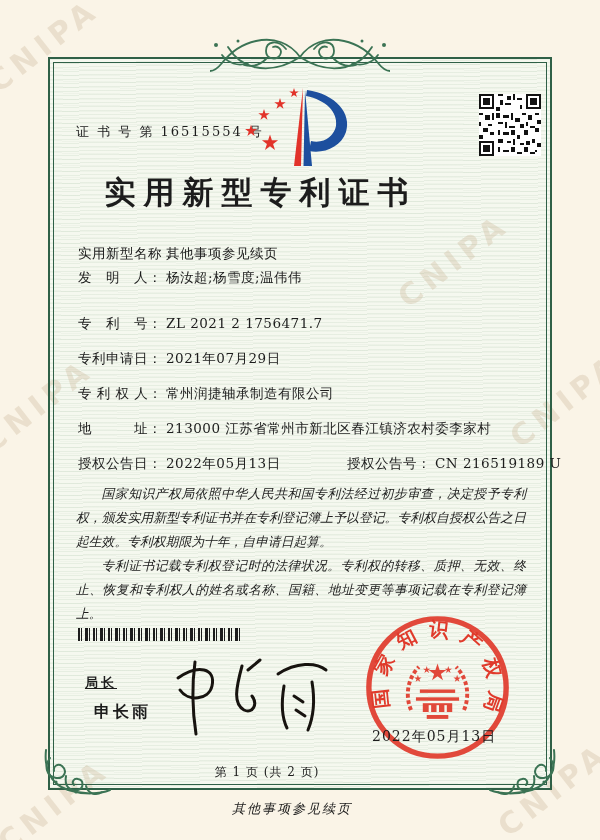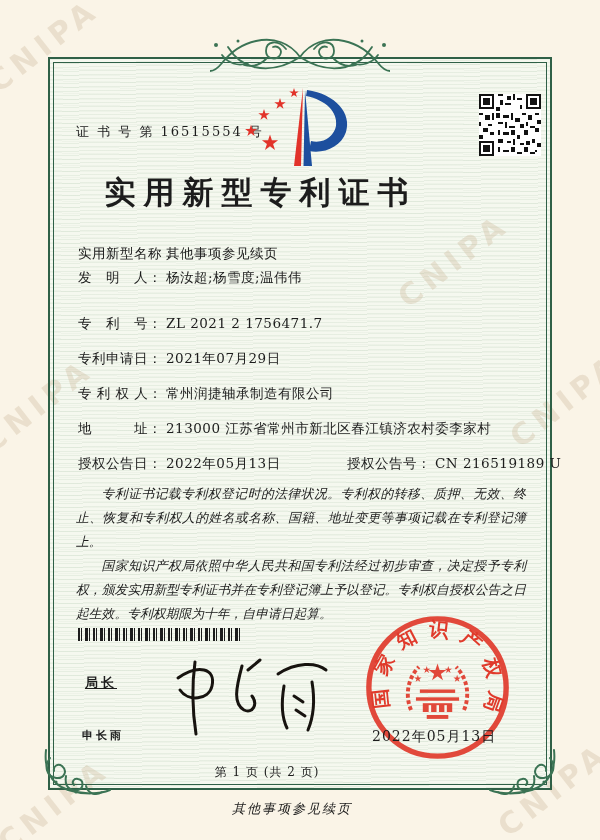--- a/index.html
+++ b/index.html
@@ -29,22 +29,22 @@
   .grant2{left:300px;margin-left:47px;}
   .paras{left:76px;top:482px;width:450px;font-size:12.8px;line-height:24px;
          text-align:justify;font-style:italic;}
   .paras p{margin:0;text-indent:2em;}
   .barcode{left:78px;top:628px;width:164px;height:13px;
     background:repeating-linear-gradient(90deg,#1d1d1d 0 2px,transparent 2px 3px,
       #1d1d1d 3px 4px,transparent 4px 7px,#1d1d1d 7px 10px,transparent 10px 11px,
       #1d1d1d 11px 12px,transparent 12px 15px);}
   .dg-title{left:85px;top:674px;font-size:13px;font-weight:bold;letter-spacing:3px;
             font-family:"DejaVu Sans","Liberation Sans",sans-serif;text-decoration:underline;}
-  .dg-name{left:82px;top:702px;font-size:11px;font-weight:bold;letter-spacing:3px;
-            font-family:"DejaVu Sans","Liberation Sans",sans-serif;margin-top:26px;}
+  .dg-name{left:94px;top:702px;font-size:16px;font-weight:bold;letter-spacing:3px;
+            font-family:"DejaVu Sans","Liberation Sans",sans-serif;}
   .sig{left:150px;top:648px;z-index:3;}
   .seal{left:362px;top:612px;z-index:3;}
   .seal-date{left:372px;top:728px;font-size:14px;letter-spacing:1px;z-index:4;}
   .pagenum{left:0;top:764px;width:534px;text-align:center;font-size:12px;letter-spacing:1px;}
   .footer{left:0;top:800px;width:584px;text-align:center;font-size:13px;font-style:italic;
           letter-spacing:2px;}
   .logo{left:240px;top:84px;}
   .qr{left:479px;top:94px;}
   .topOrn{left:210px;top:33px;z-index:3;}
   .cornL{left:40px;top:748px;z-index:4;}
@@ -191,22 +191,22 @@
   <div class="abs row" style="top:269px"><span class="lab">发　明　人：</span><span>杨汝超;杨雪度;温伟伟</span></div>
   <div class="abs row" style="top:315px"><span class="lab">专　利　号：</span><span>ZL 2021 2 1756471.7</span></div>
   <div class="abs row" style="top:350px"><span class="lab">专利申请日：</span><span>2021年07月29日</span></div>
   <div class="abs row" style="top:385px"><span class="lab">专 利 权 人：</span><span>常州润捷轴承制造有限公司</span></div>
   <div class="abs row" style="top:420px"><span class="lab">地　　　址：</span><span>213000 江苏省常州市新北区春江镇济农村委李家村</span></div>
 
   <div class="abs row" style="top:455px"><span class="lab">授权公告日：</span><span>2022年05月13日</span></div>
   <div class="abs row grant2" style="top:455px"><span class="lab">授权公告号：</span><span>CN 216519189 U</span></div>
 
   <div class="abs paras">
+    <p>国家知识产权局依照中华人民共和国专利法经过初步审查，决定授予专利权，颁发实用新型专利证书并在专利登记簿上予以登记。专利权自授权公告之日起生效。专利权期限为十年，自申请日起算。</p>
     <p>专利证书记载专利权登记时的法律状况。专利权的转移、质押、无效、终止、恢复和专利权人的姓名或名称、国籍、地址变更等事项记载在专利登记簿上。</p>
-    <p>国家知识产权局依照中华人民共和国专利法经过初步审查，决定授予专利权，颁发实用新型专利证书并在专利登记簿上予以登记。专利权自授权公告之日起生效。专利权期限为十年，自申请日起算。</p>
   </div>
 
   <div class="abs barcode"></div>
 
   <div class="abs dg-title">局长</div>
   <div class="abs dg-name">申长雨</div>
 
   <svg class="abs sig" width="185" height="92" viewBox="0 0 185 92">
     <g stroke="#17130f" fill="none" stroke-width="3" stroke-linecap="round" stroke-linejoin="round">
       <path d="M45,14 C42,36 42,60 46,86"></path>

